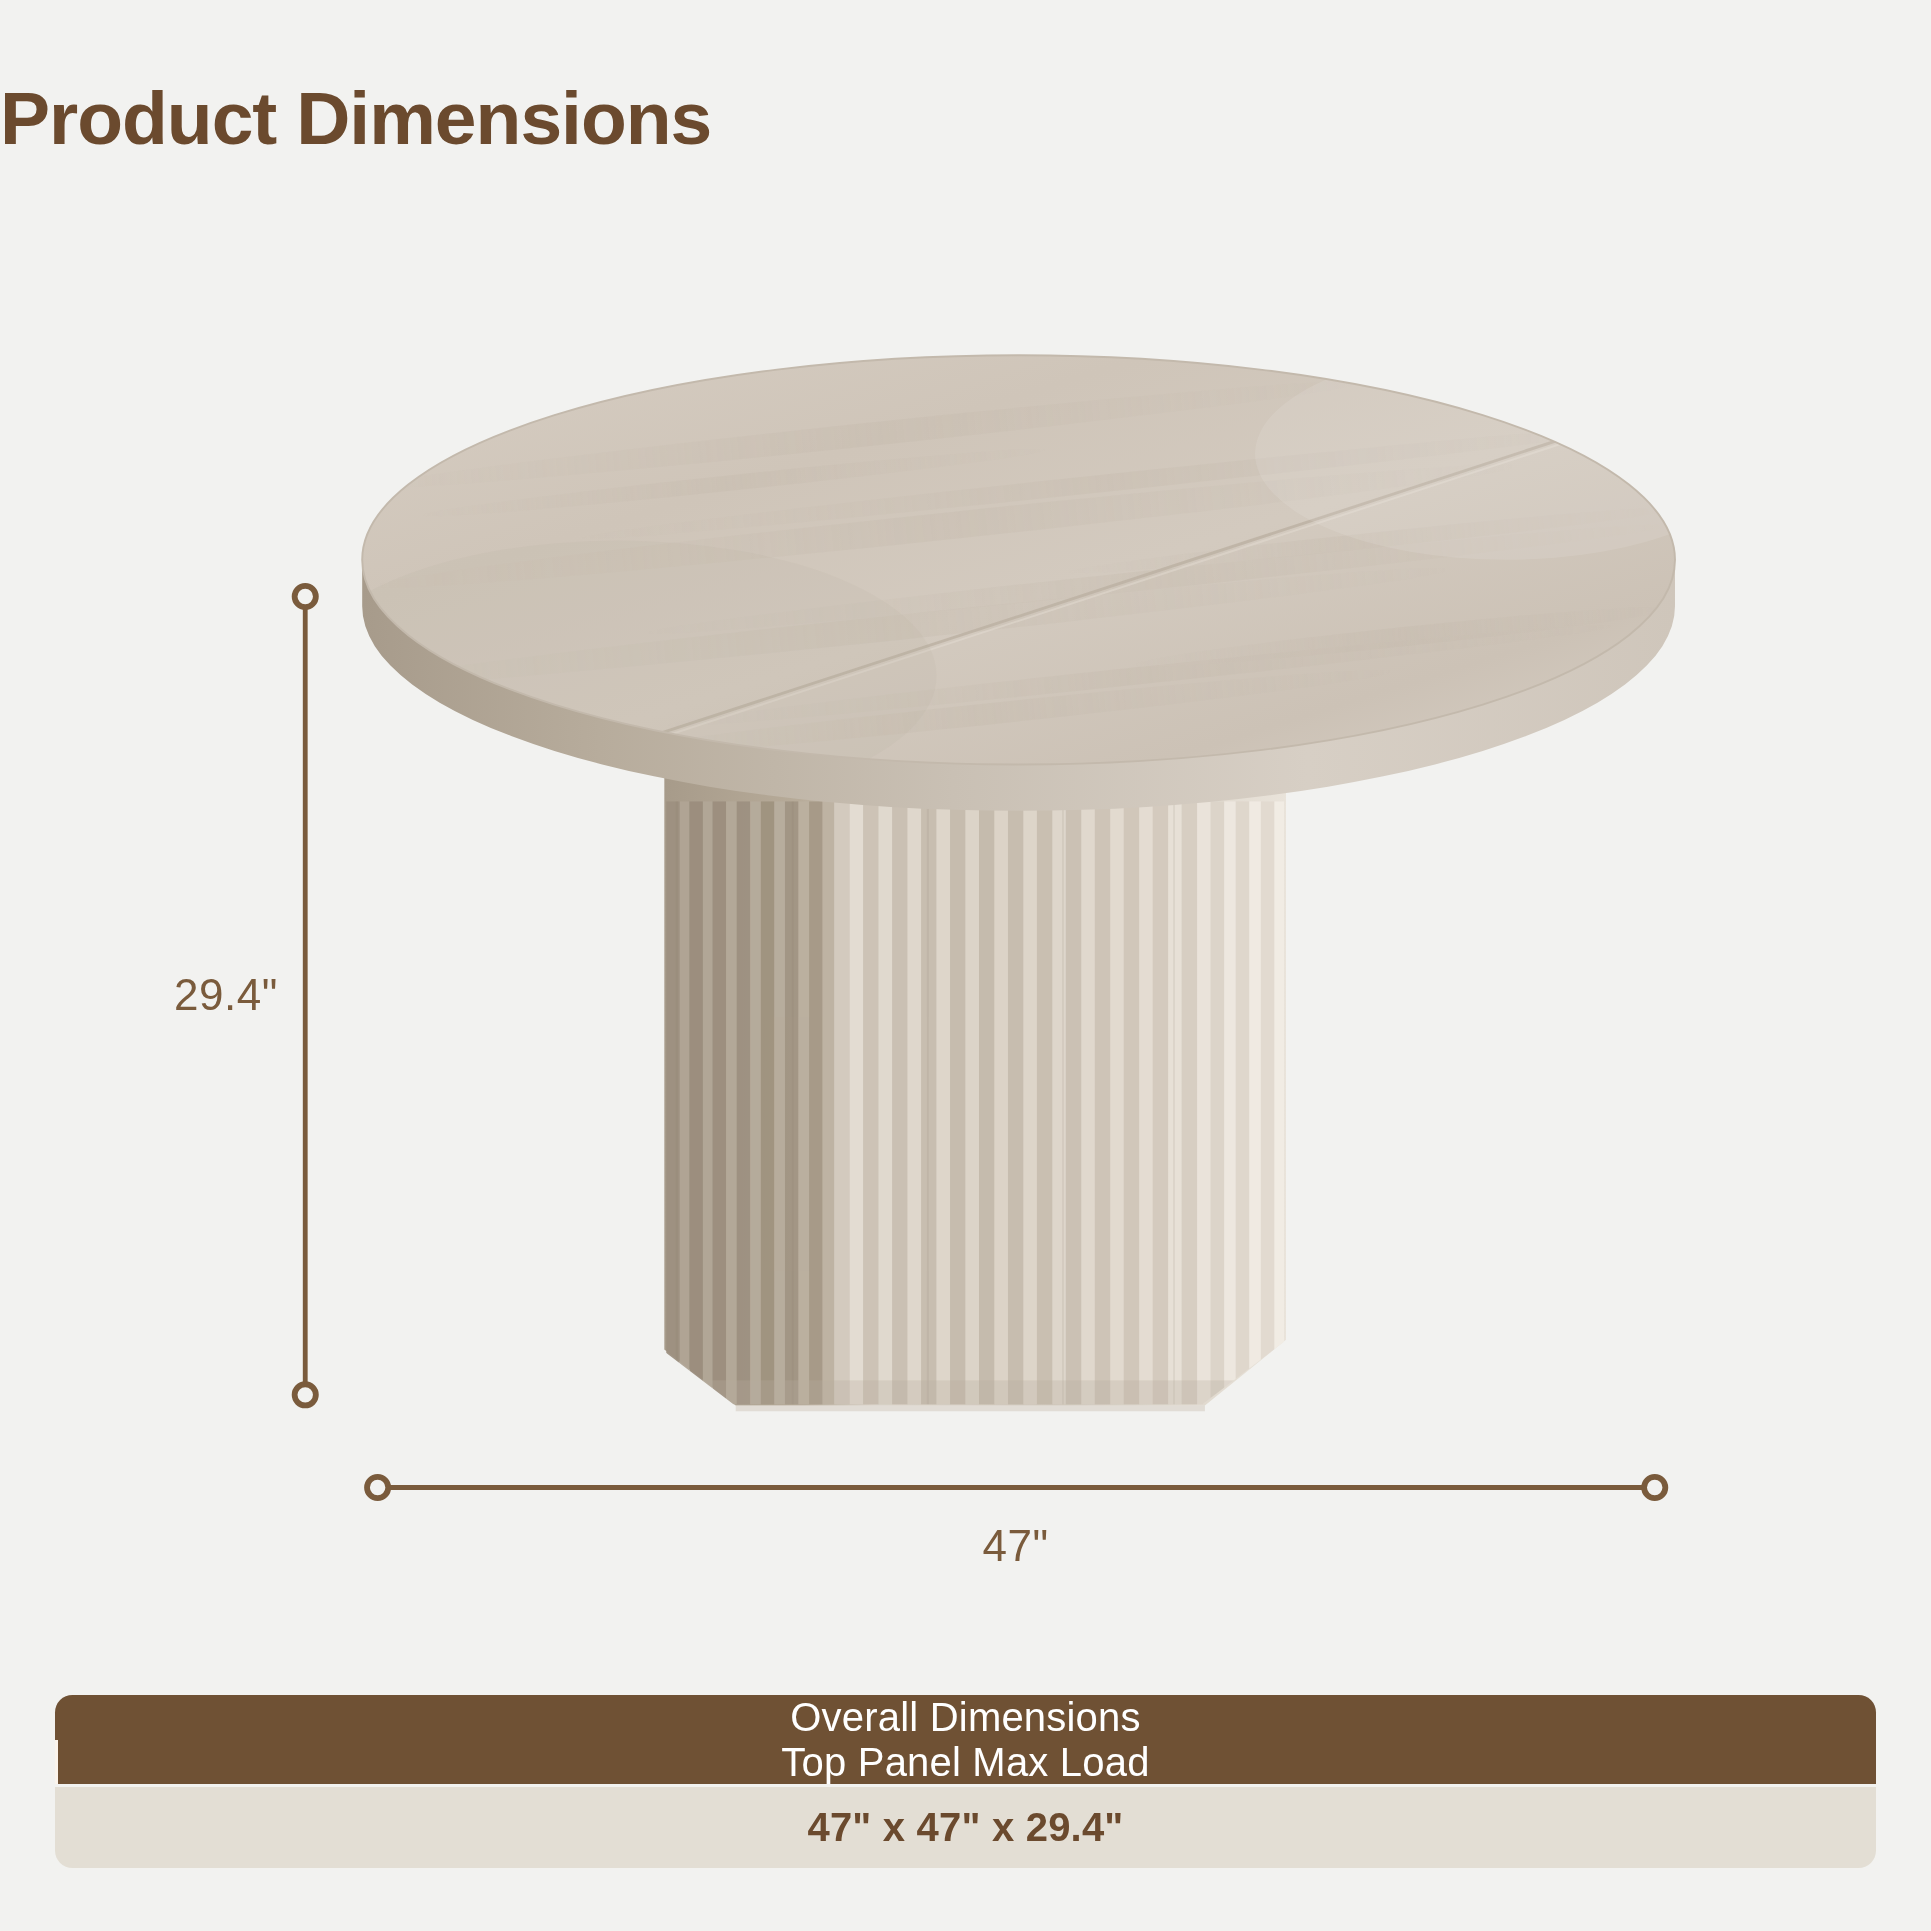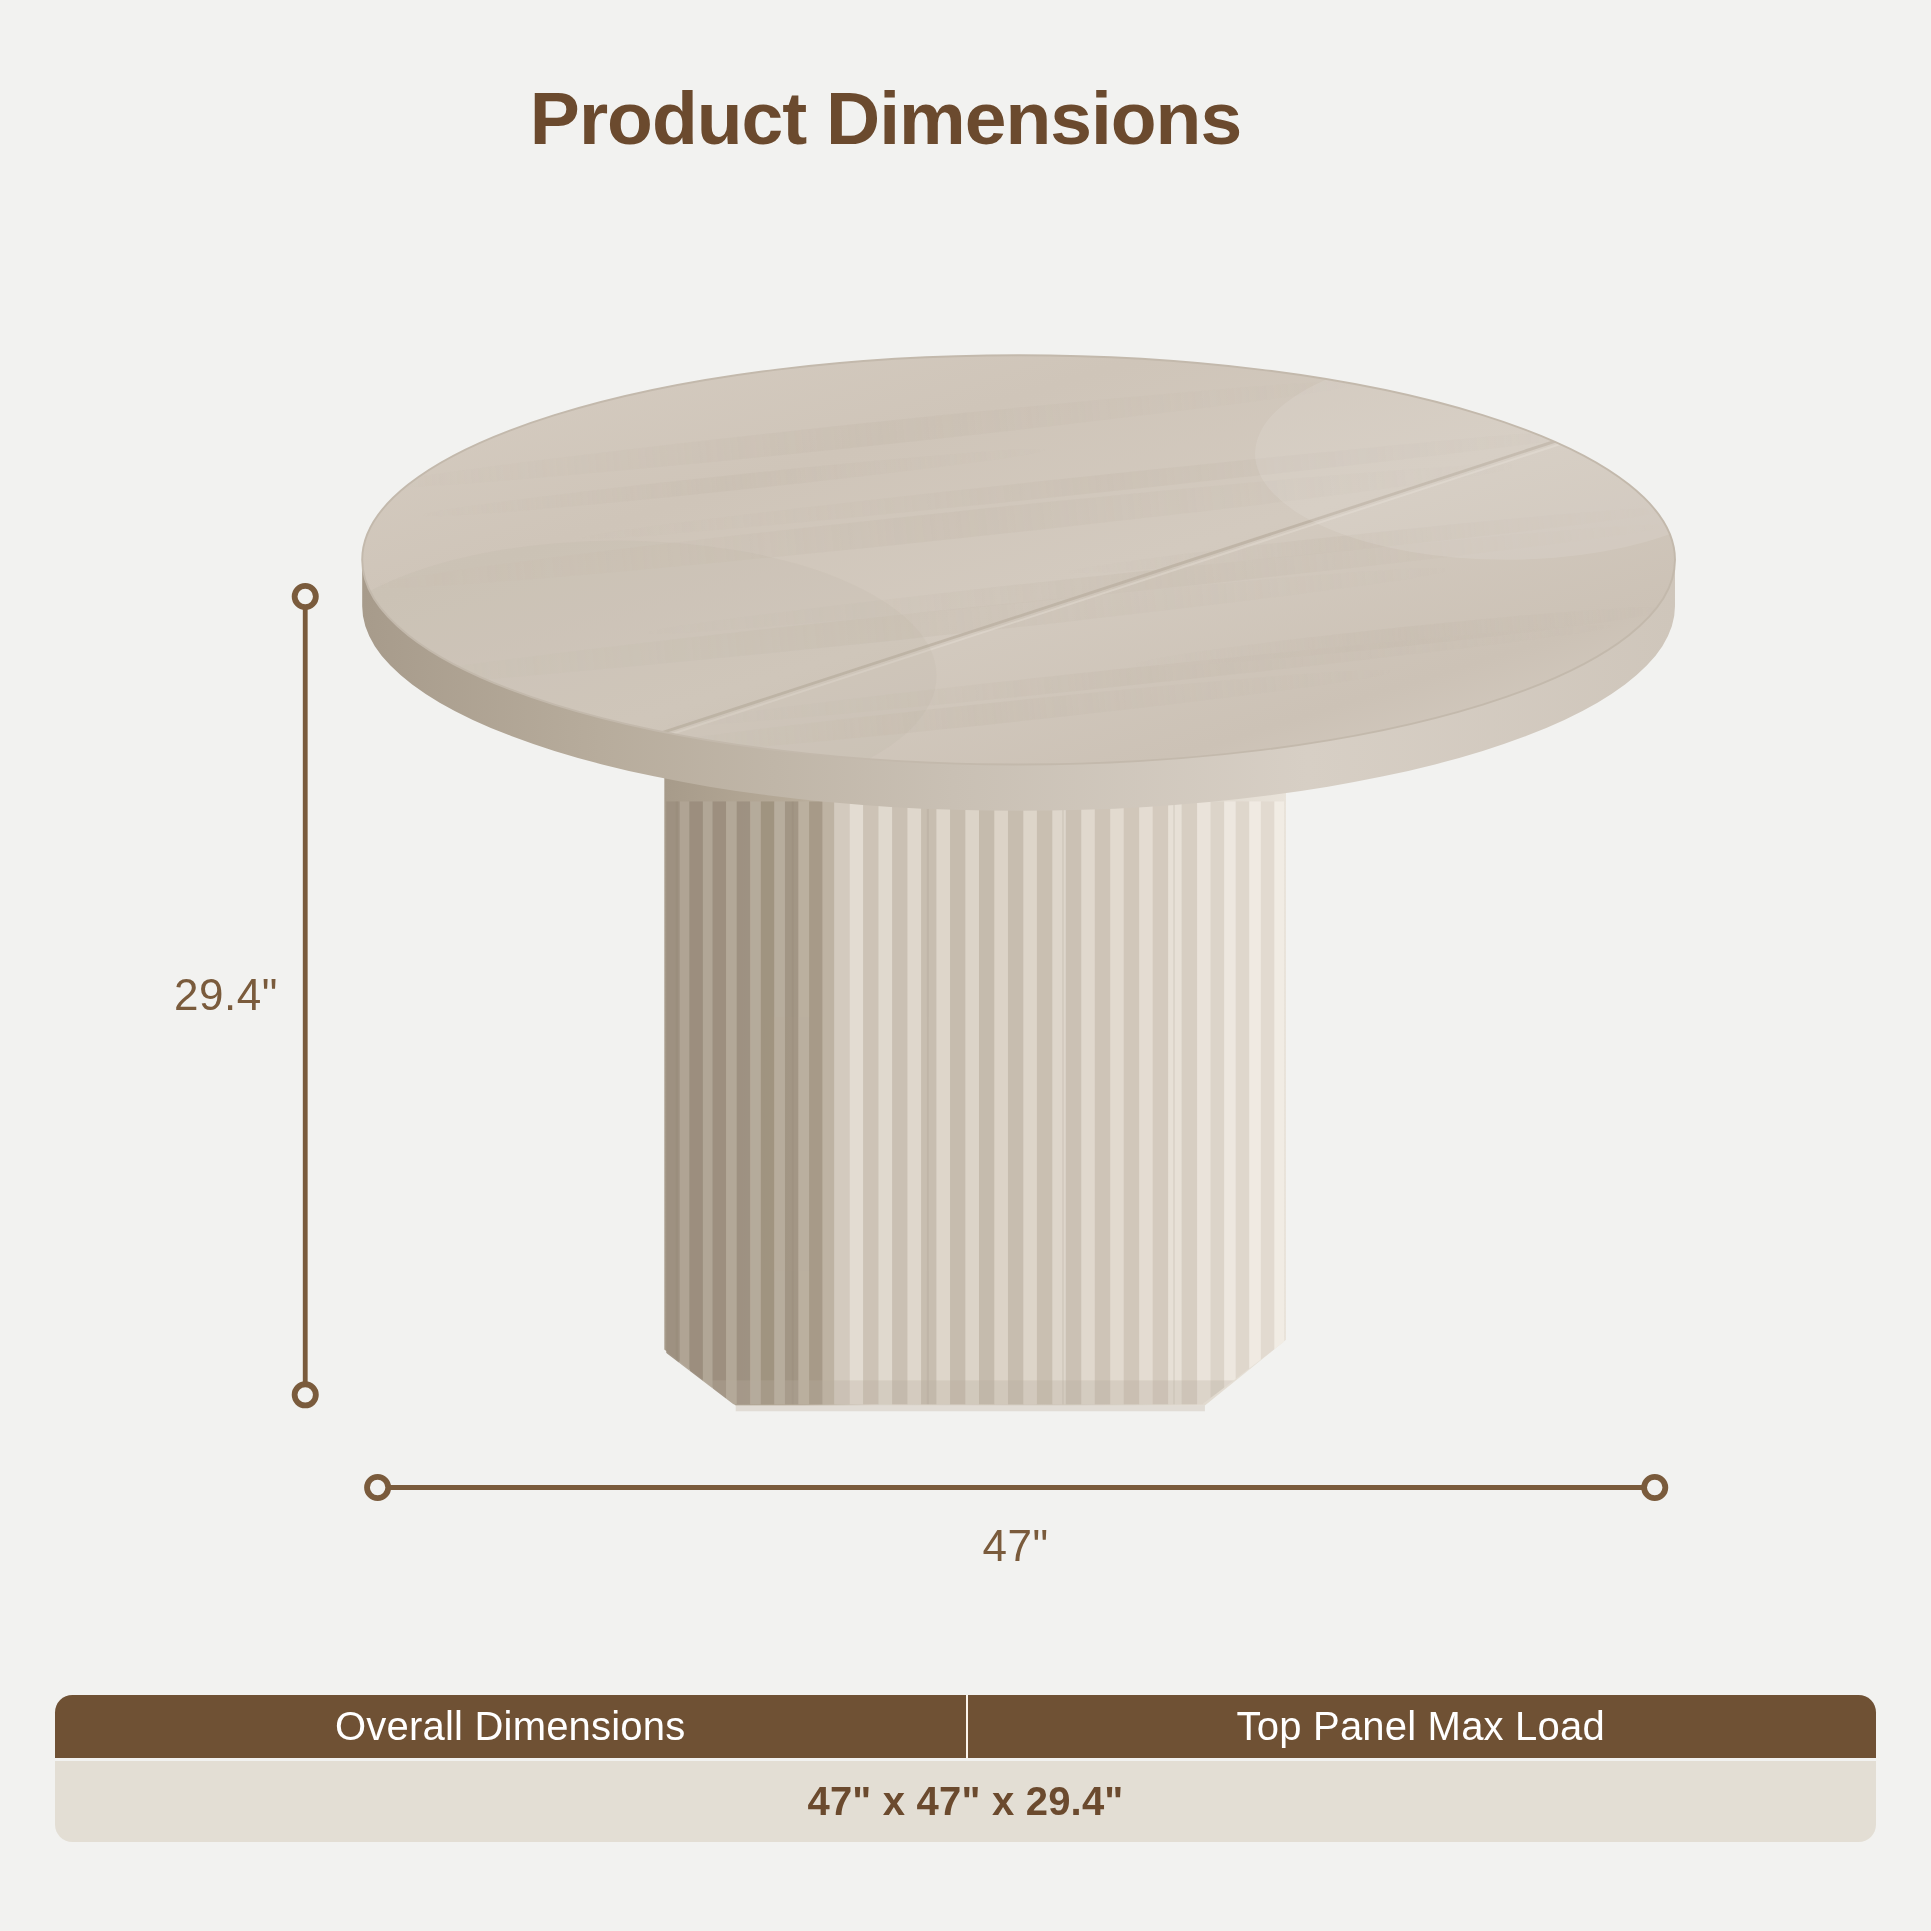--- a/index.html
+++ b/index.html
@@ -13,23 +13,22 @@
     height: 1931px;
     background: #F2F2F0;
     font-family: "Liberation Sans", sans-serif;
     overflow: hidden;
   }
 
   
   #title {
     position: absolute;
     top: 75px;
-    left: 16px;
+    left: 0;
     width: 1739px;
-    text-align: center;
     font-size: 75px;
     font-weight: bold;
     letter-spacing: -1px;
     color: #6B4A2E;
   }
 
   
   #product {
     position: absolute;
     left: 0;
@@ -63,21 +62,22 @@
     position: absolute;
     left: 55px;
     top: 1695px;
     width: 1821px;
   }
   #spec-head {
     display: flex;
     background: #6F5134;
     border-radius: 17.4px 17.4px 0 0;
     overflow: hidden;
-    height: 63px;
+    height: 89px;
+    flex-direction: column;
   }
   #spec-body {
     display: flex;
     background: #E3DED4;
     border-radius: 0 0 17.4px 17.4px;
     overflow: hidden;
     height: 81px;
     margin-top: 2.9px;
   }
   .head-cell, .body-cell {

